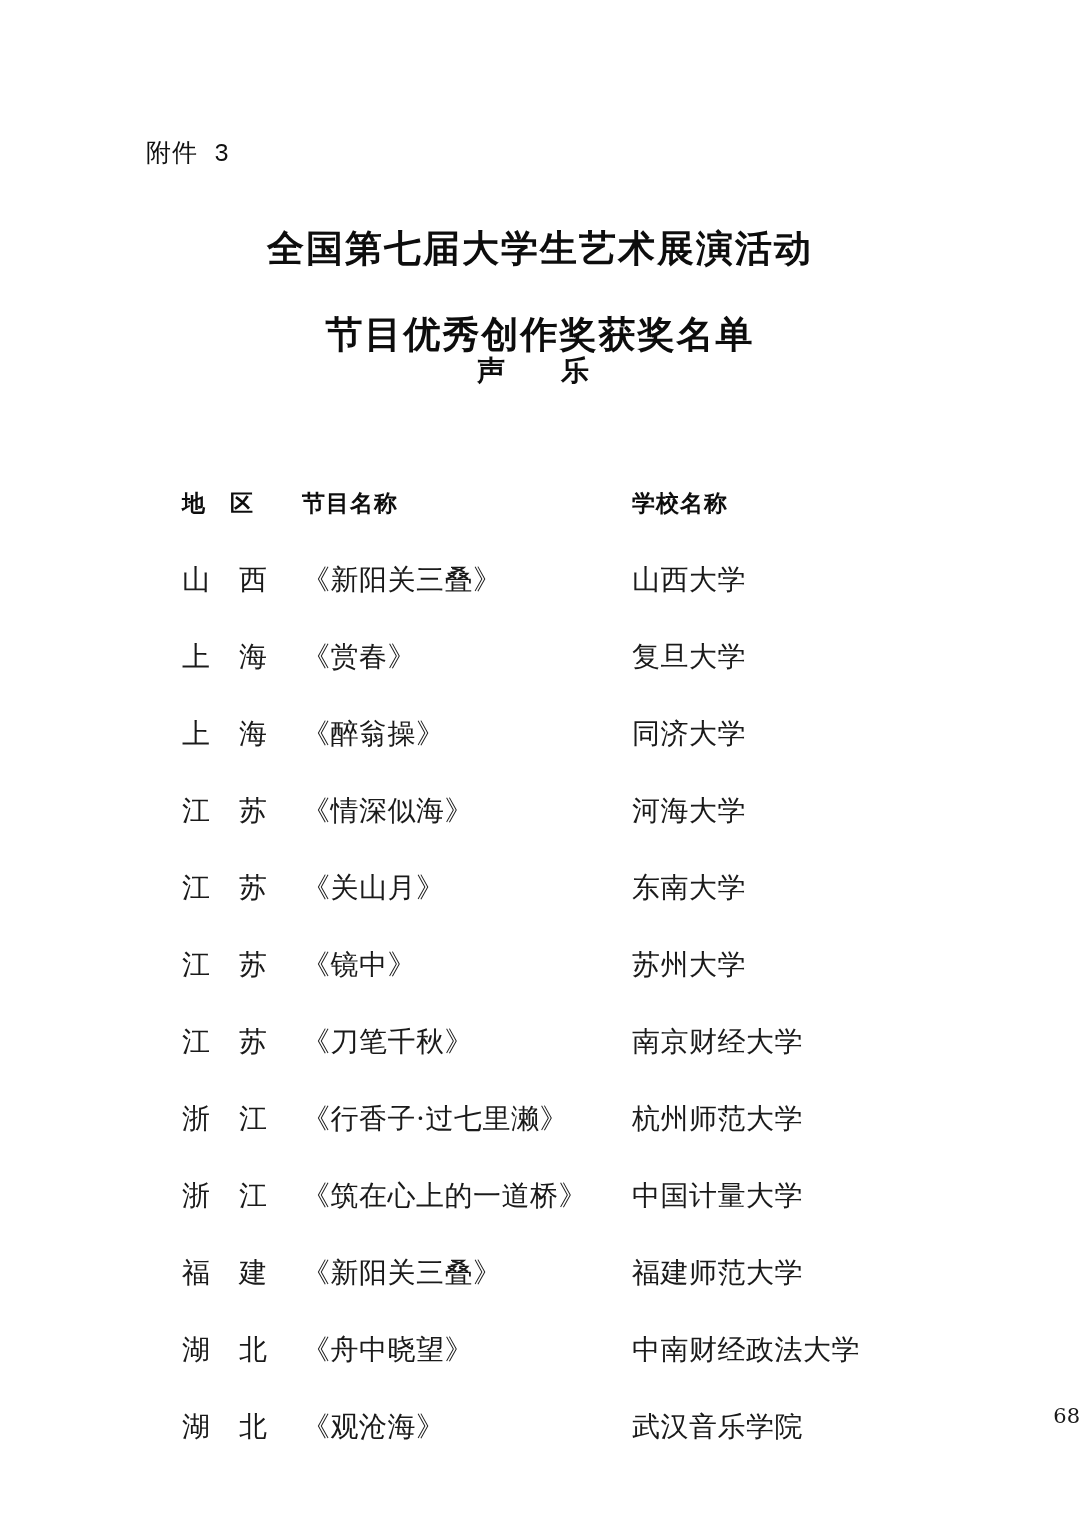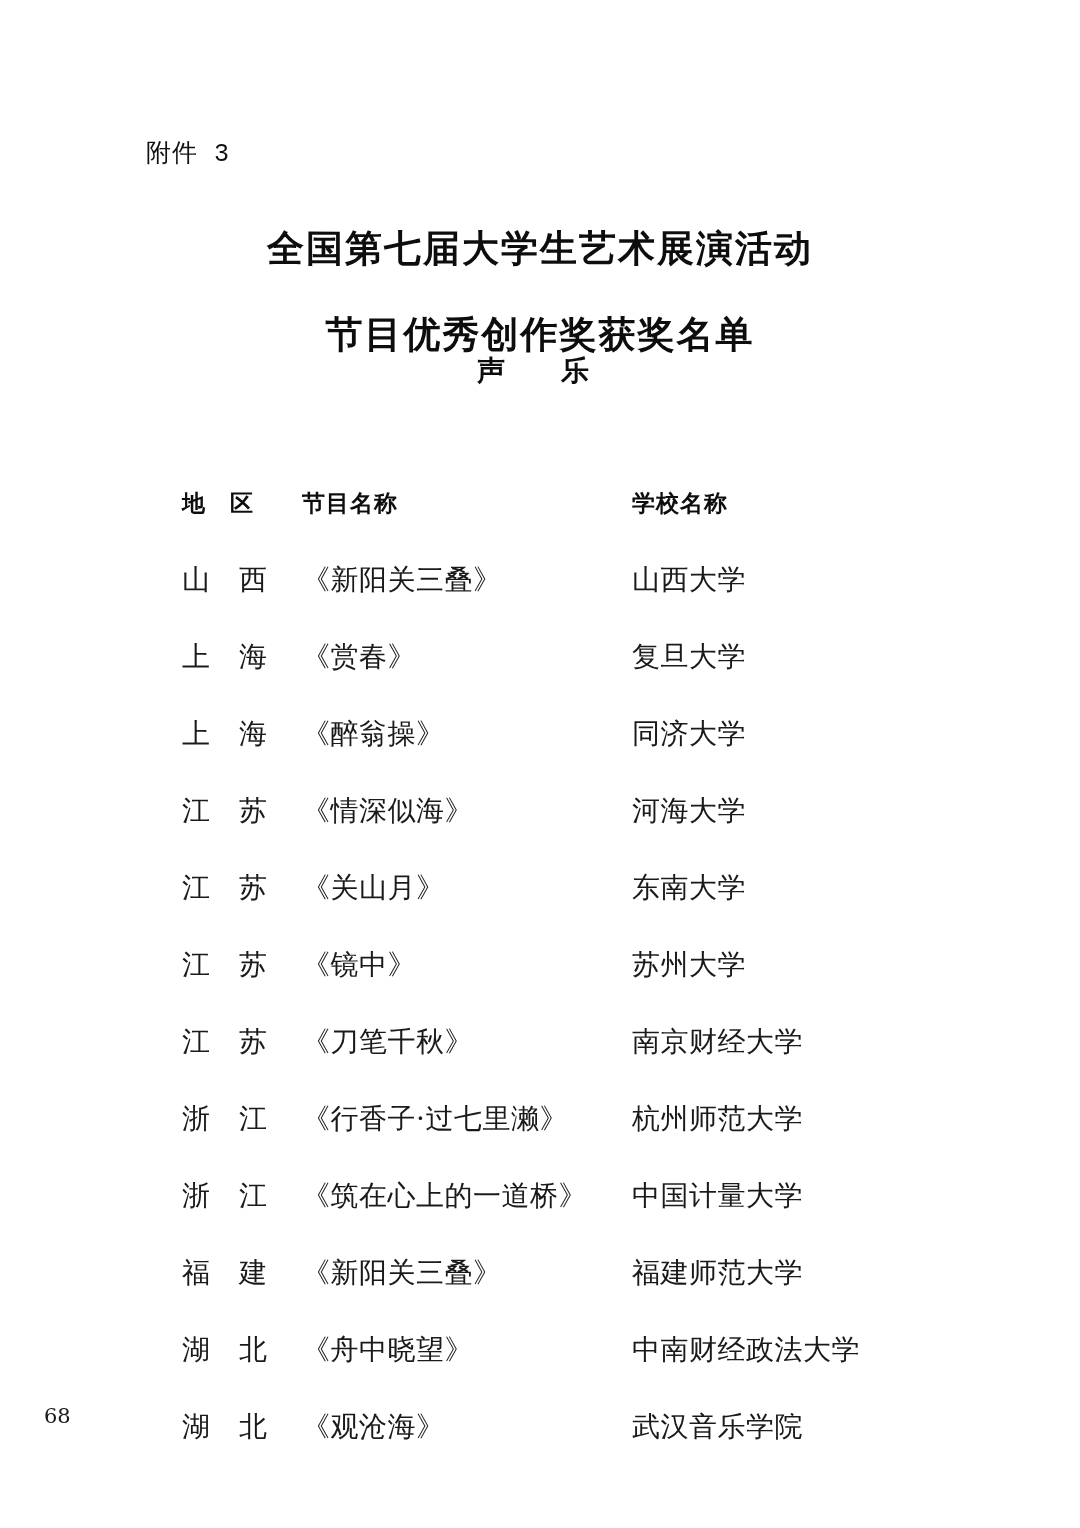--- a/index.html
+++ b/index.html
@@ -94,21 +94,21 @@
     vertical-align: top;
   }
   th.col-region, td.col-region { width: 120px; }
   th.col-program, td.col-program { width: 330px; }
   th.col-school, td.col-school { width: 290px; margin-left: 28px; }
   .page-number {
     position: absolute;
     left: 0;
     right: 0;
     top: 1404px;
-    text-align: left;
+    text-align: right;
     font-size: 21px;
     font-family: "DejaVu Serif", "Liberation Serif", serif;
     color: #1a1a1a;
     padding-left: 44px;
   }
 </style>
 </head>
 <body>
 
 <div class="page">

